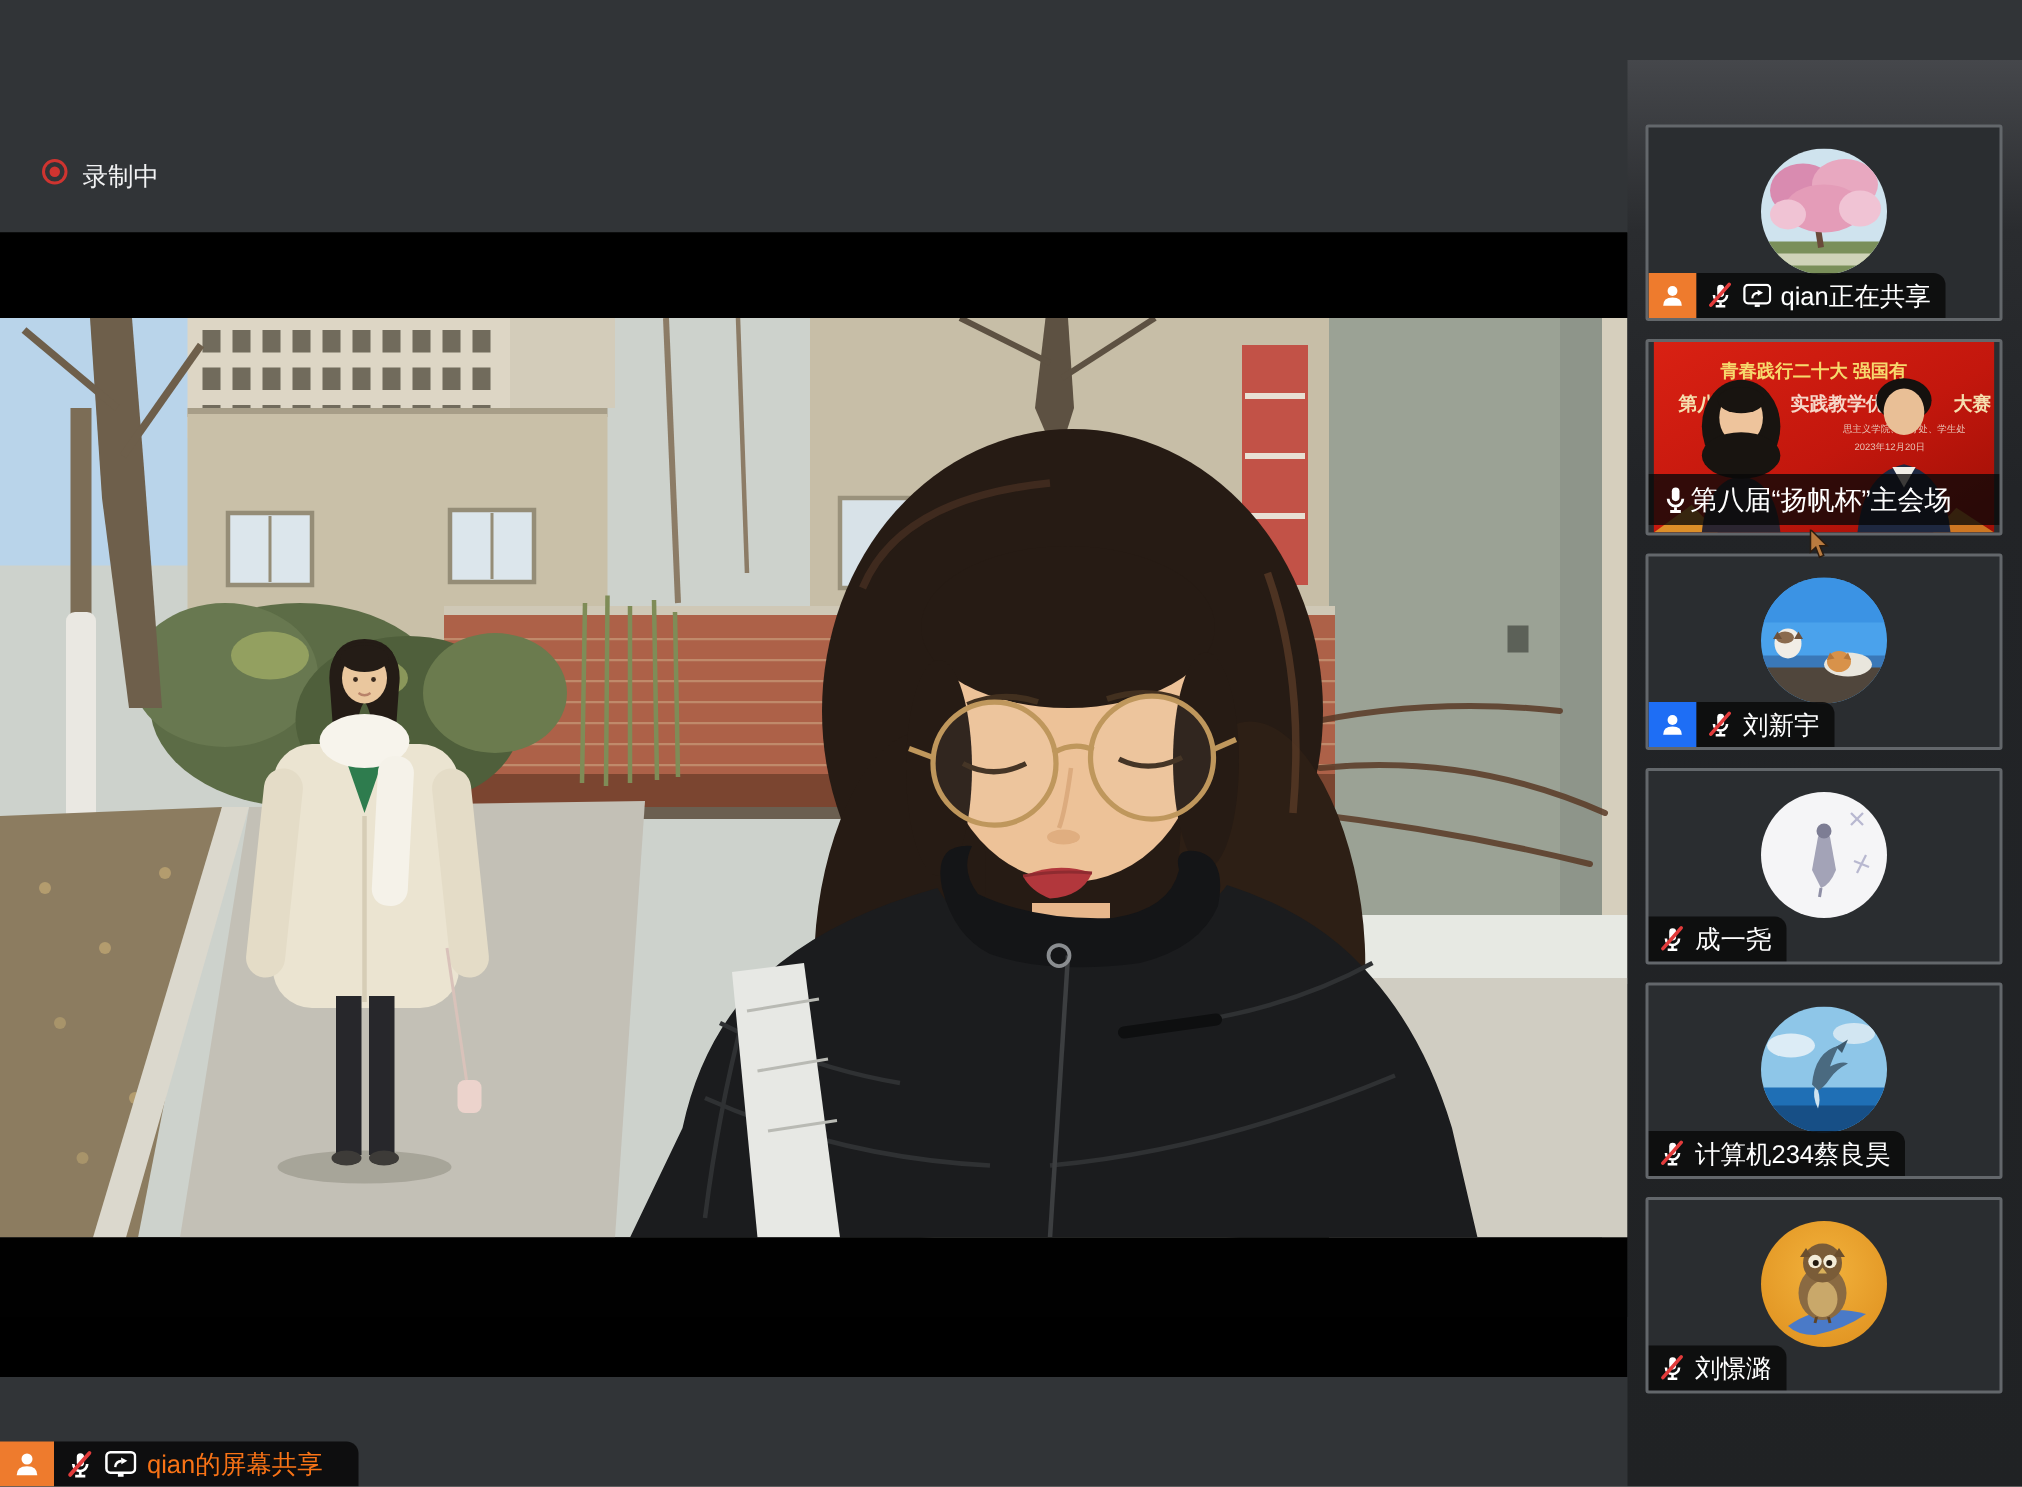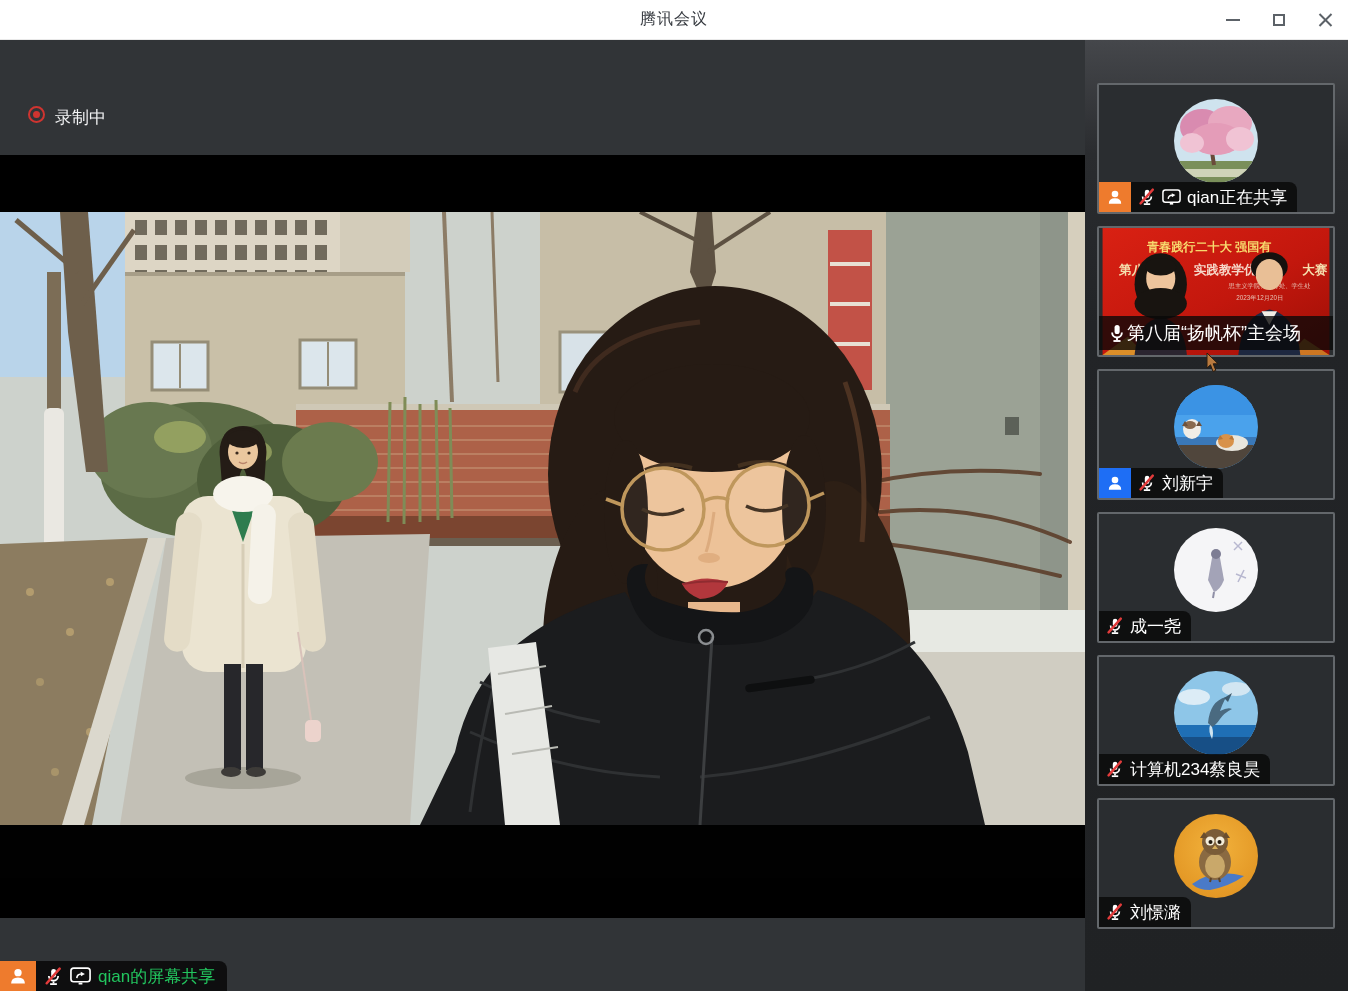--- a/index.html
+++ b/index.html
@@ -27,55 +27,41 @@
   .recording .rec-text{color:#f2f3f4;font-size:17px;}
 
   .video-area{position:absolute;left:0;top:115px;width:1085px;height:763px;background:#000;}
   .bar-top{position:absolute;left:0;top:0;width:100%;height:57px;background:#000;}
   .scene{position:absolute;left:0;top:57px;width:1085px;height:613px;display:block;}
   .bar-bottom{position:absolute;left:0;top:670px;width:100%;height:53px;background:#010101;}
 
   .share-pill-row{position:absolute;left:0;bottom:0;display:flex;align-items:stretch;height:30px;}
   .badge{display:flex;align-items:center;justify-content:center;}
   .badge.orange{background:#ee7b2d;width:36px;}
-  .pill{display:flex;align-items:center;gap:7px;background:rgba(8,8,8,0.85);padding:0 12px 0 8px;border-radius:0 8px 0 0;color:#22c55e;font-size:17px;white-space:nowrap;}
+  .pill{display:flex;align-items:center;gap:7px;background:rgba(8,8,8,0.85);padding:0 24px 0 8px;border-radius:0 8px 0 0;color:#f97316;font-size:17px;white-space:nowrap;}
 
   
   .sidebar{position:absolute;left:1085px;top:40px;width:263px;height:951px;background:linear-gradient(180deg,#45474b 0%,#2a2c2f 12%,#222427 30%,#202224 100%);padding:43px 13px 0 12px;}
   .tile{position:relative;width:238px;height:131px;background:#2a2d30;border:2px solid #63676b;border-radius:2px;margin-bottom:12px;overflow:hidden;cursor:default;}
   .avatar{position:absolute;left:50%;top:14px;transform:translateX(-50%);width:84px;height:84px;border-radius:50%;overflow:hidden;}
   .avatar svg{display:block;width:84px;height:84px;}
   .tile-label-row{position:absolute;left:0;bottom:0;display:flex;align-items:stretch;height:30px;max-width:100%;}
   .tile-badge{width:32px;display:flex;align-items:center;justify-content:center;}
   .tile-badge.orange{background:#ee7b2d;}
   .tile-badge.blue{background:#1e6ef5;}
   .tile-pill{display:flex;align-items:center;gap:6px;background:rgba(8,8,8,0.82);padding:0 10px 0 7px;border-radius:0 8px 0 0;color:#fff;font-size:17px;white-space:nowrap;overflow:hidden;}
   .tile-label-full{position:absolute;left:0;bottom:5px;width:100%;height:34px;display:flex;align-items:center;gap:0;background:rgba(8,8,8,0.78);color:#fff;font-size:18px;padding:0 6px 0 8px;white-space:nowrap;overflow:hidden;}
   .stage-video{position:absolute;inset:0;width:100%;height:100%;}
   .cursor{position:absolute;left:121px;top:313px;z-index:5;}
 </style>
 </head>
 <body>
 
 <div class="window">
 
-  <div class="titlebar">
-    <div class="title">腾讯会议</div>
-    <div class="win-controls">
-      <div class="win-btn">
-          <span class="glyph-min"></span>
-        </div>
-      <div class="win-btn">
-          <span class="glyph-max"></span>
-        </div>
-      <div class="win-btn">
-          <span class="glyph-close"></span>
-        </div>
-    </div>
-  </div>
 
   <div class="main">
 
     <div class="recording">
       <span class="rec-dot"></span>
       <span class="rec-text">录制中</span>
     </div>
 
     <div class="video-area">
       <div class="bar-top"></div>

